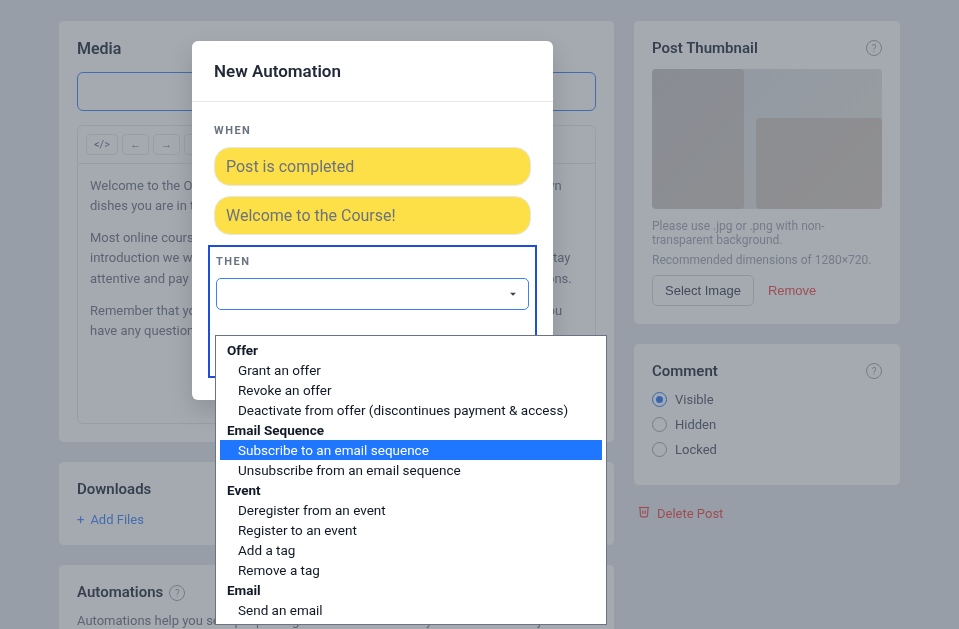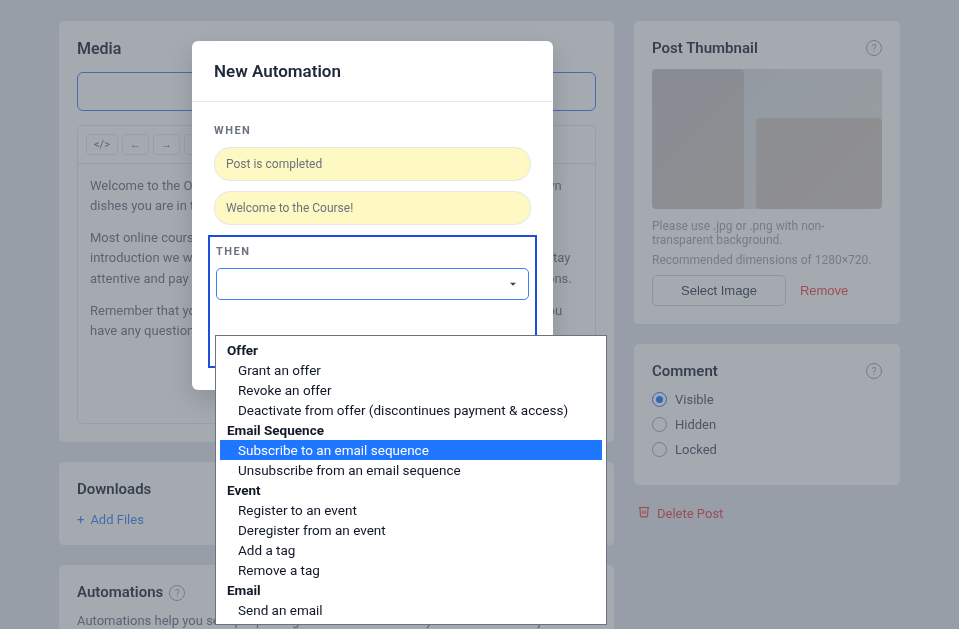--- a/index.html
+++ b/index.html
@@ -97,21 +97,21 @@
   background: rgba(150,120,100,.25);
   border-radius: 4px;
 }
 .thumb-img::before { left:0; top:0; width:40%; height:100%; }
 .thumb-img::after { right:0; bottom:0; width:55%; height:65%; }
 .hint { font-size: 12px; color: #9ca3af; margin-bottom: 6px; }
 .thumb-actions { display: flex; gap: 10px; margin-top: 8px; }
 .btn-outline {
   border: 1px solid #d1d5db;
   background: #fff;
-  padding: 7px 28px;
+  padding: 7px 12px;
   border-radius: 5px;
   font-size: 13px;
   color: #374151;
 }
 .btn-remove { color: #ef4444; border: none; background: none; padding: 7px 4px; font-size: 13px; }
 .radio-row { display: flex; align-items: center; gap: 8px; margin-bottom: 10px; font-size: 13px; color: #4b5563;}
 .radio {
   width: 15px; height: 15px; border-radius: 50%; border: 1.5px solid #9ca3af; display: inline-block; position: relative;
 }
 .radio.checked { border-color: #1f76ff; }
@@ -143,25 +143,25 @@
 .modal-body { padding: 22px; }
 .label-caps {
   font-size: 11px;
   font-weight: 700;
   color: #6b7280;
   letter-spacing: 1.5px;
   margin-bottom: 10px;
 }
 .input-ro {
   width: 100%;
-  background: #fef9c3;
+  background: #fde047;
   border: 1px solid #e5e7eb;
   border-radius: 16px;
   padding: 9px 11px;
-  font-size: 12px;
+  font-size: 16px;
   color: #6b7280;
   margin-bottom: 10px;
 }
 .red-frame {
   border: 2px solid #1d4ed8;
   padding: 6px 6px 4px;
   margin: 0 -6px;
 }
 .label-then { margin-top: 2px; }
 .select-box {
@@ -315,20 +315,20 @@
 
 <div class="dropdown">
   <div class="dd-group">Offer</div>
   <div class="dd-item">Grant an offer</div>
   <div class="dd-item">Revoke an offer</div>
   <div class="dd-item">Deactivate from offer (discontinues payment &amp; access)</div>
   <div class="dd-group">Email Sequence</div>
   <div class="dd-item selected">Subscribe to an email sequence</div>
   <div class="dd-item">Unsubscribe from an email sequence</div>
   <div class="dd-group">Event</div>
+  <div class="dd-item">Deregister from an event</div>
   <div class="dd-item">Register to an event</div>
-  <div class="dd-item">Deregister from an event</div>
   <div class="dd-item">Add a tag</div>
   <div class="dd-item">Remove a tag</div>
   <div class="dd-group">Email</div>
   <div class="dd-item">Send an email</div>
 
 </div>
 
 </body></html>

